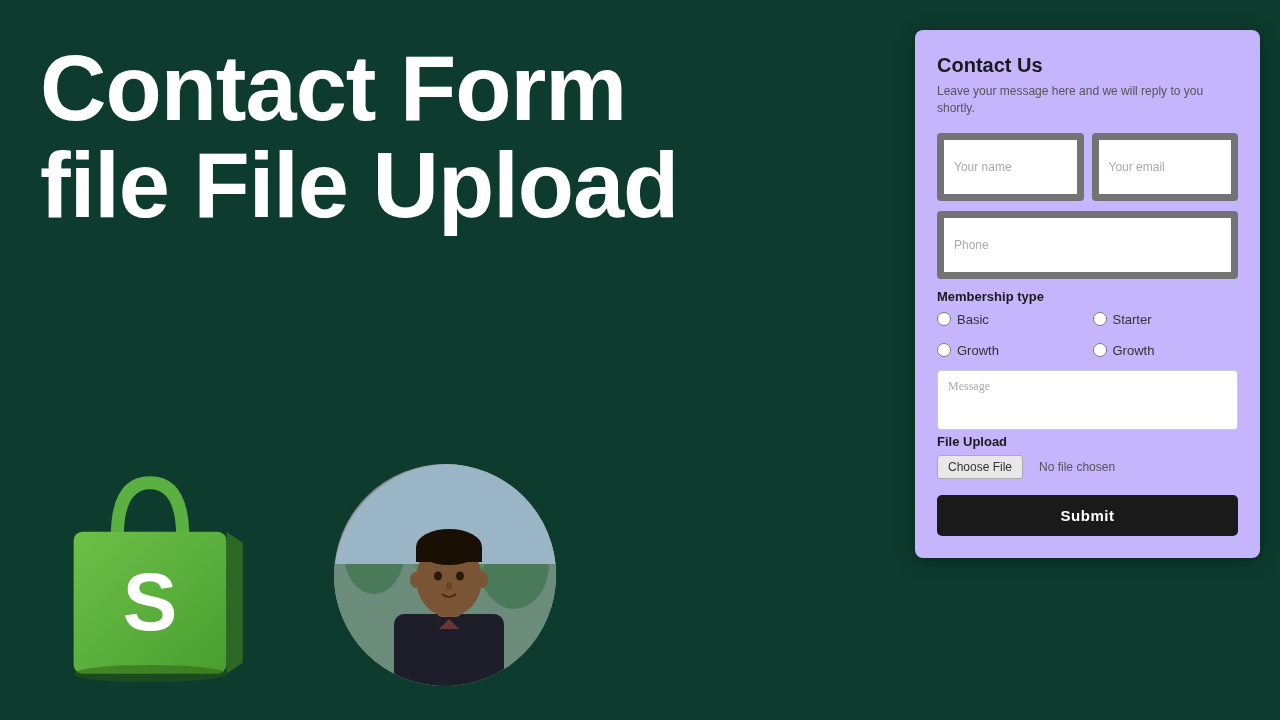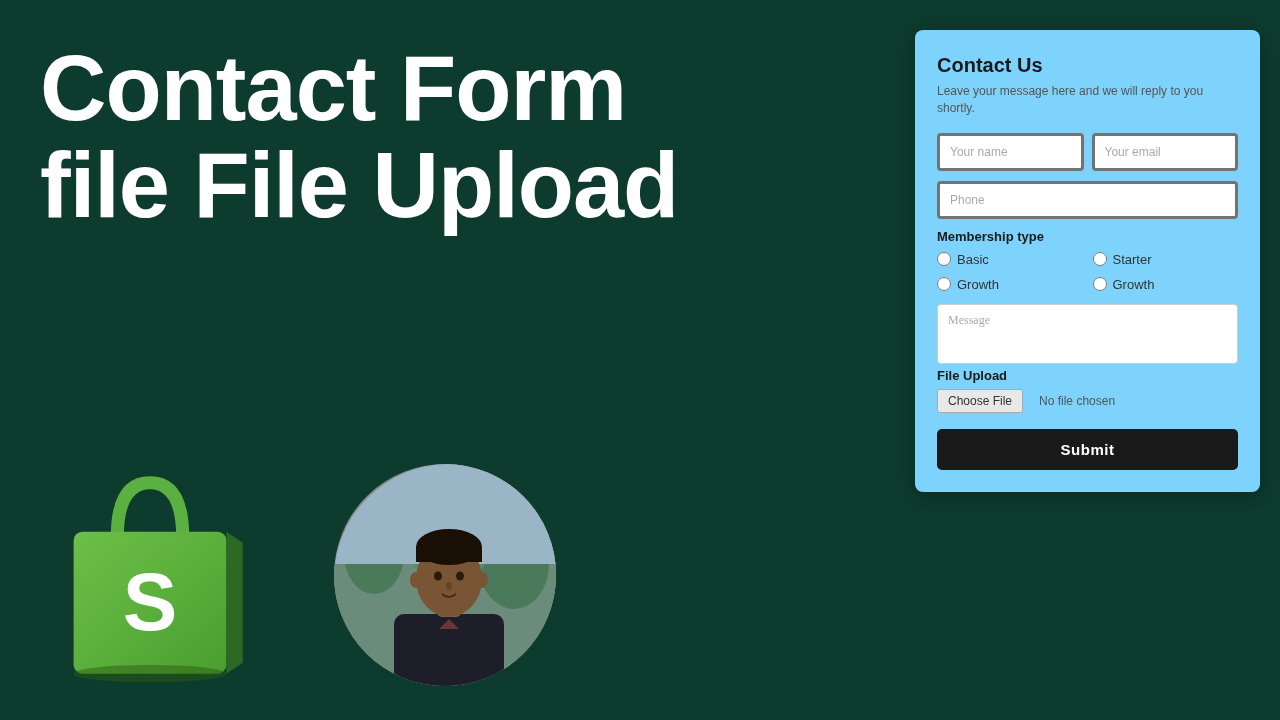--- a/index.html
+++ b/index.html
@@ -50,21 +50,21 @@
       background: #888;
       border: 4px solid #0d3b2e;
     }
 
     
     .form-card {
       position: absolute;
       right: 20px;
       top: 30px;
       width: 345px;
-      background: #7dd3fc;
+      background: #c4b5fd;
       border-radius: 8px;
       padding: 24px 22px 22px 22px;
       box-shadow: 0 4px 20px rgba(0,0,0,0.3);
     }
 
     .form-card h2 {
       font-size: 20px;
       font-weight: 700;
       color: #1a1a1a;
       margin-bottom: 6px;
@@ -78,22 +78,22 @@
     }
 
     .form-row {
       display: flex;
       gap: 8px;
       margin-bottom: 10px;
     }
 
     .form-input {
       width: 100%;
-      padding: 9px 10px;
-      border: 3px solid #737373;
+      padding: 20px 10px;
+      border: 7px solid #737373;
       border-radius: 4px;
       font-size: 12px;
       color: #888;
       background: #fff;
       outline: none;
     }
 
     .form-input::placeholder {
       color: #aaa;
     }
@@ -101,21 +101,21 @@
     .membership-label {
       font-size: 13px;
       font-weight: 600;
       color: #1a1a1a;
       margin-bottom: 8px;
     }
 
     .radio-grid {
       display: grid;
       grid-template-columns: 1fr 1fr;
-      gap: 10px 10px;
+      gap: 16px 10px;
       margin-bottom: 12px;
     }
 
     .radio-item {
       display: flex;
       align-items: center;
       gap: 6px;
       font-size: 13px;
       color: #333;
     }

